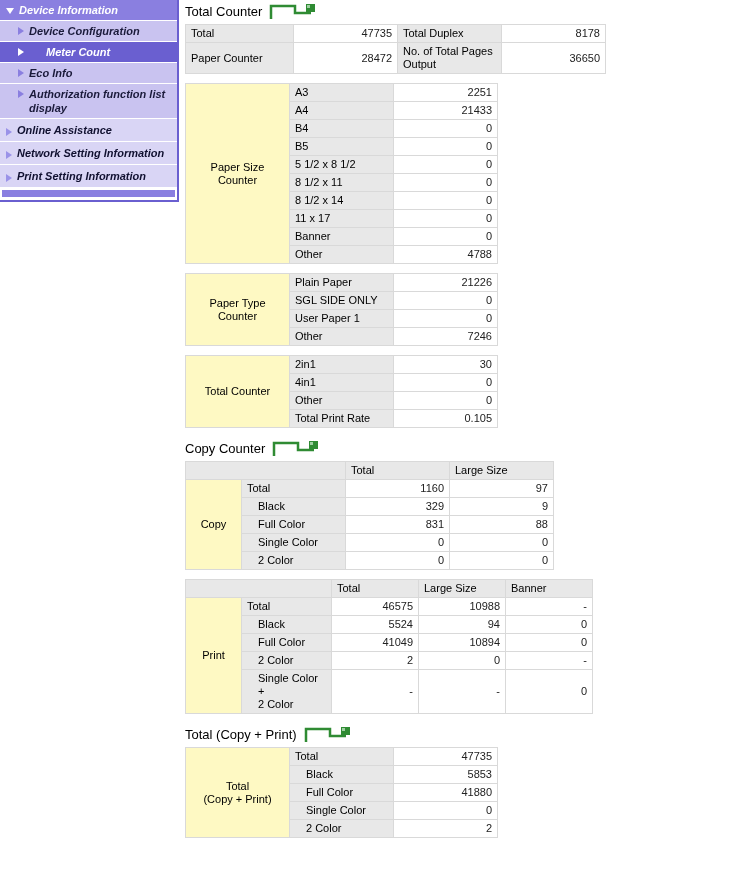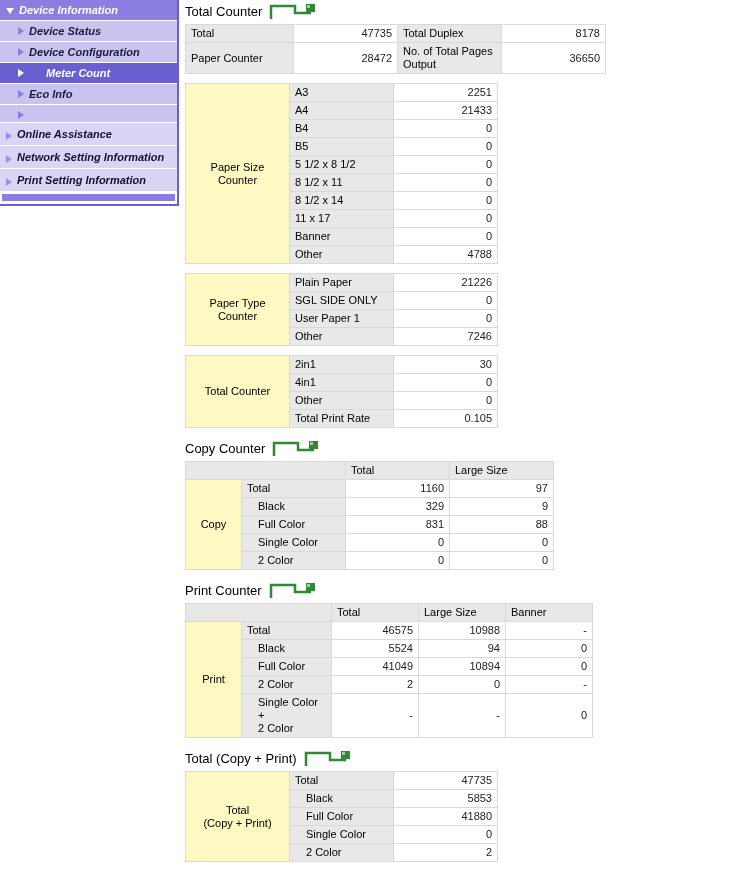--- a/index.html
+++ b/index.html
@@ -139,43 +139,40 @@
 </head>
 <body>
 
 <div id="sidebar">
 
   <div class="nav-root">
     <span class="tri-down"></span>
     <span class="nav-label">Device Information</span>
   </div>
 
+
   <div class="nav-child">
     <span class="tri-right"></span>
-    <span class="nav-label">Device Status</span>
+    <span class="nav-label">Device Configuration</span>
+  </div>
+
+
+  <div class="nav-child selected">
+    <span class="tri-right"></span>
+    <span class="nav-label">Meter Count</span>
   </div>
 
   <div class="nav-child">
     <span class="tri-right"></span>
-    <span class="nav-label">Device Configuration</span>
-  </div>
-
-
-  <div class="nav-child selected">
-    <span class="tri-right"></span>
-    <span class="nav-label">Meter Count</span>
+    <span class="nav-label">Eco Info</span>
   </div>
 
   <div class="nav-child">
     <span class="tri-right"></span>
-    <span class="nav-label">Eco Info</span>
-  </div>
-
-  <div class="nav-child">
-    <span class="tri-right"></span>
+    <span class="nav-label">Authorization function list display</span>
   </div>
 
   <div class="nav-top">
     <span class="tri-right"></span>
     <span class="nav-label">Online Assistance</span>
   </div>
   <div class="nav-top">
     <span class="tri-right"></span>
     <span class="nav-label">Network Setting Information</span>
   </div>
@@ -345,28 +342,20 @@
           <td class="val" style="width:104px">0</td>
         </tr>
         <tr>
           <td class="lbl indent" style="width:104px;white-space:pre-line">2 Color</td>
           <td class="val" style="width:104px">0</td>
           <td class="val" style="width:104px">0</td>
         </tr>
       </tbody>
   </table>
 
-  <div class="sec-head">
-    <span class="title">Print Counter</span>
-    <svg class="flag-ico" width="50" height="18" viewBox="0 0 50 18">
-      <path d="M4 17 L4 4 L28 4 L28 11 L44 11" fill="none" stroke="#2f8b33" stroke-width="2.5"></path>
-      <rect x="39" y="2" width="9" height="8" fill="#2f8b33"></rect>
-      <rect x="40" y="3" width="3" height="3" fill="#9fd0a2"></rect>
-    </svg>
-  </div>
   <table class="ct">
     <thead id="pcHead">
         <tr>
           <th class="colhdr" colspan="2" style="width:146px"></th>
           <th class="colhdr" style="width:87px">Total</th>
           <th class="colhdr" style="width:87px">Large Size</th>
           <th class="colhdr" style="width:87px">Banner</th>
         </tr>
       </thead>
     <tbody id="pcBody">

